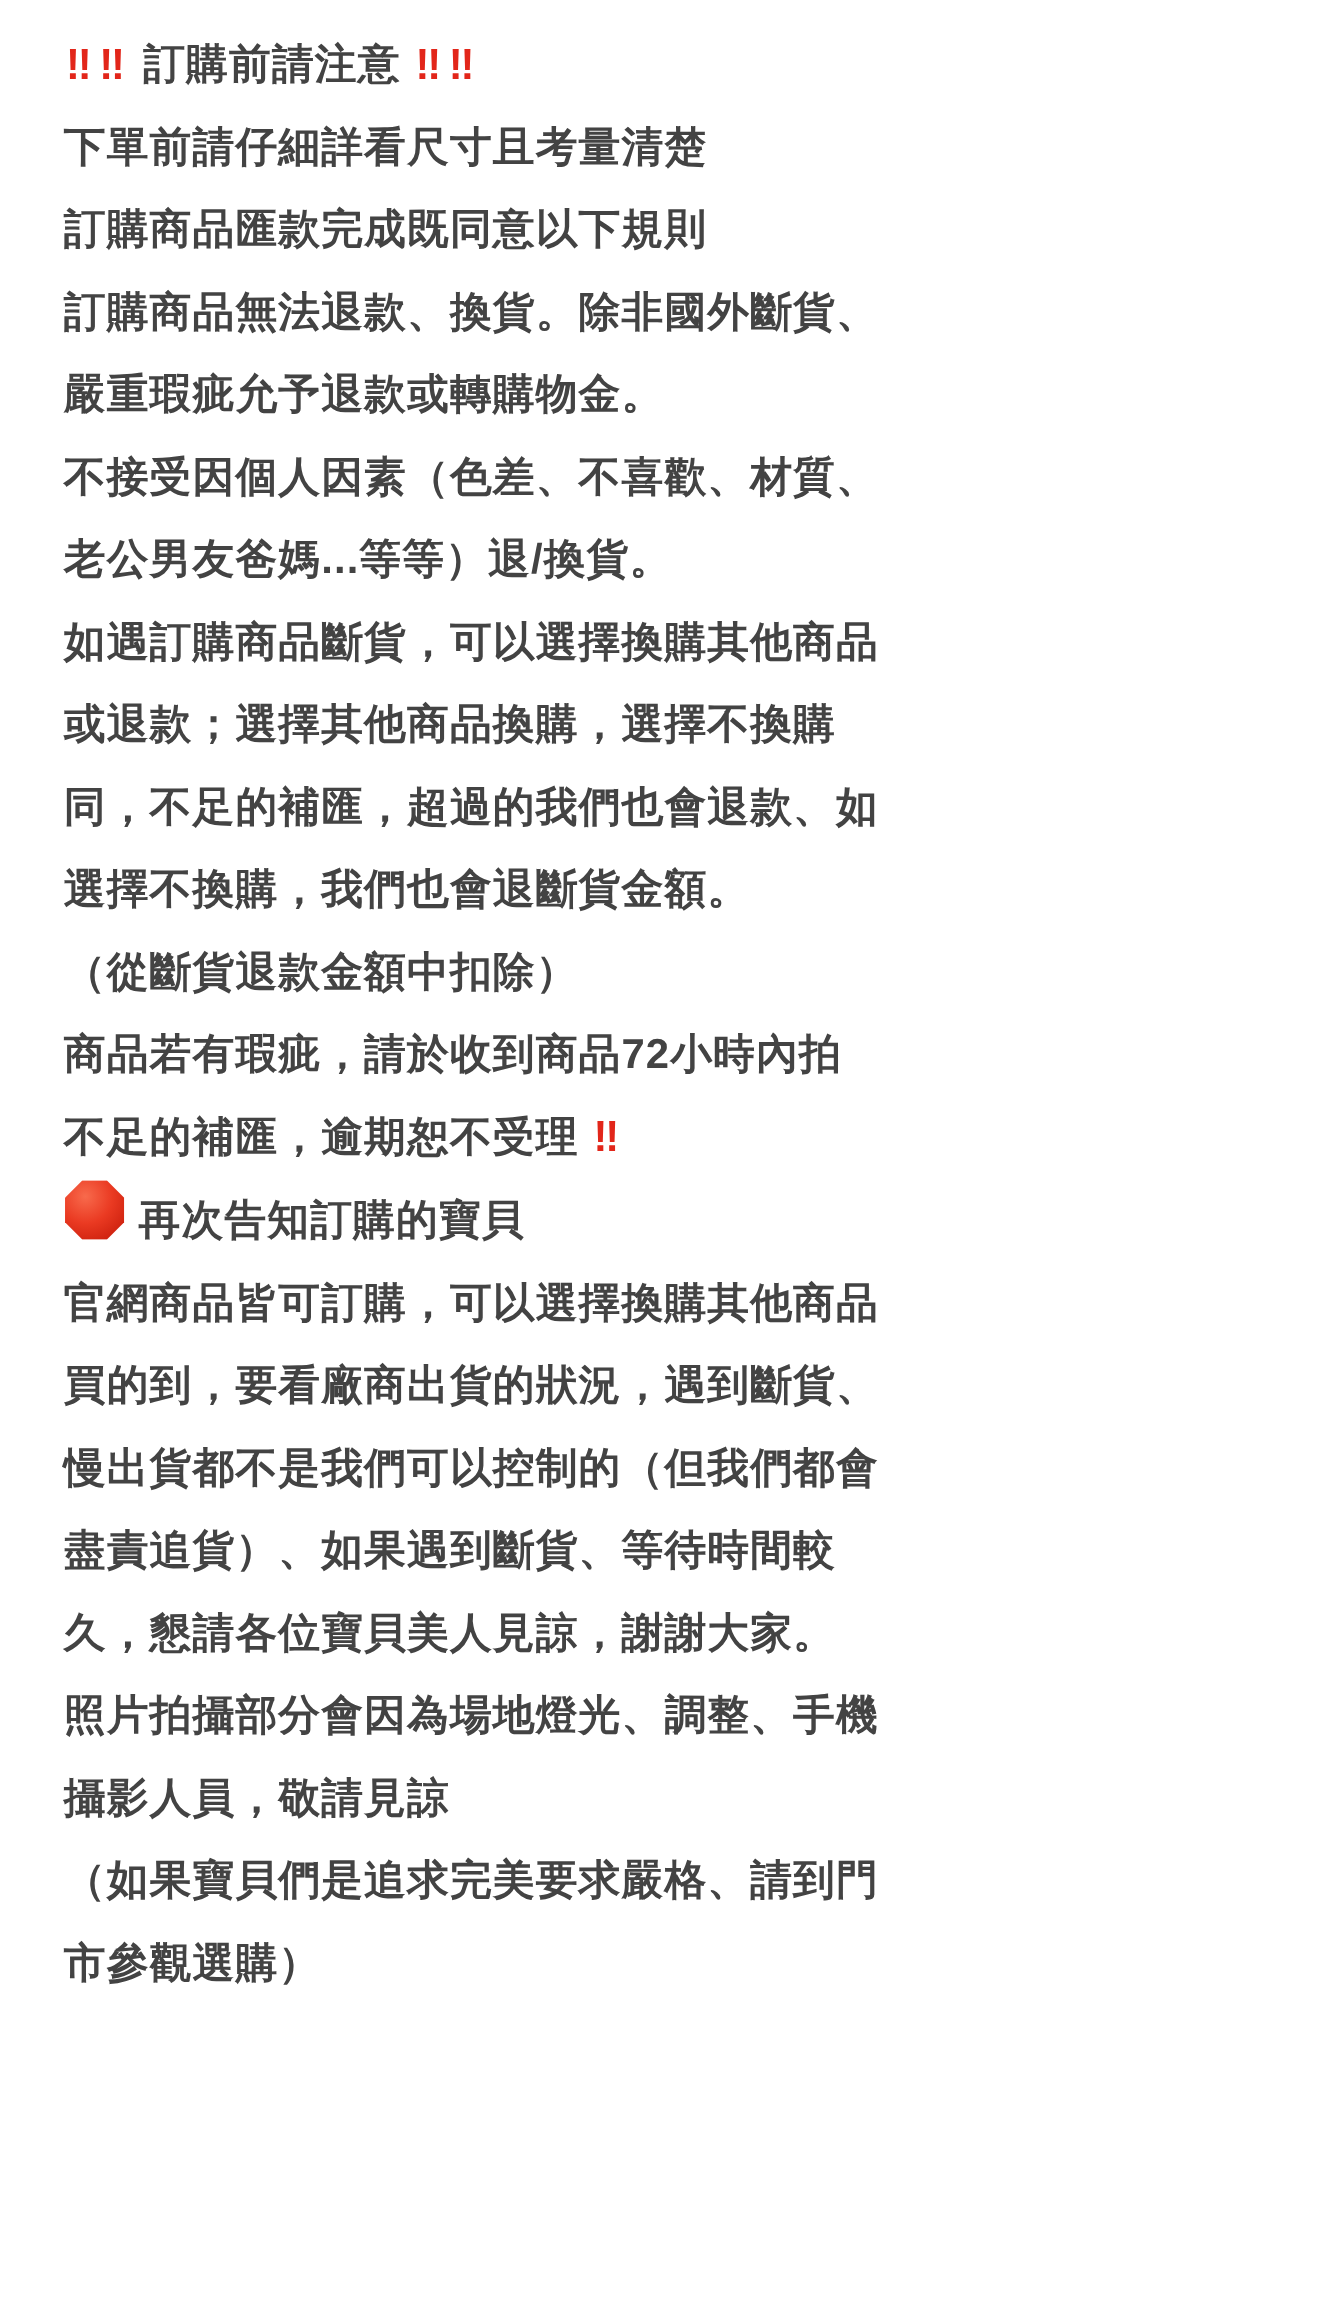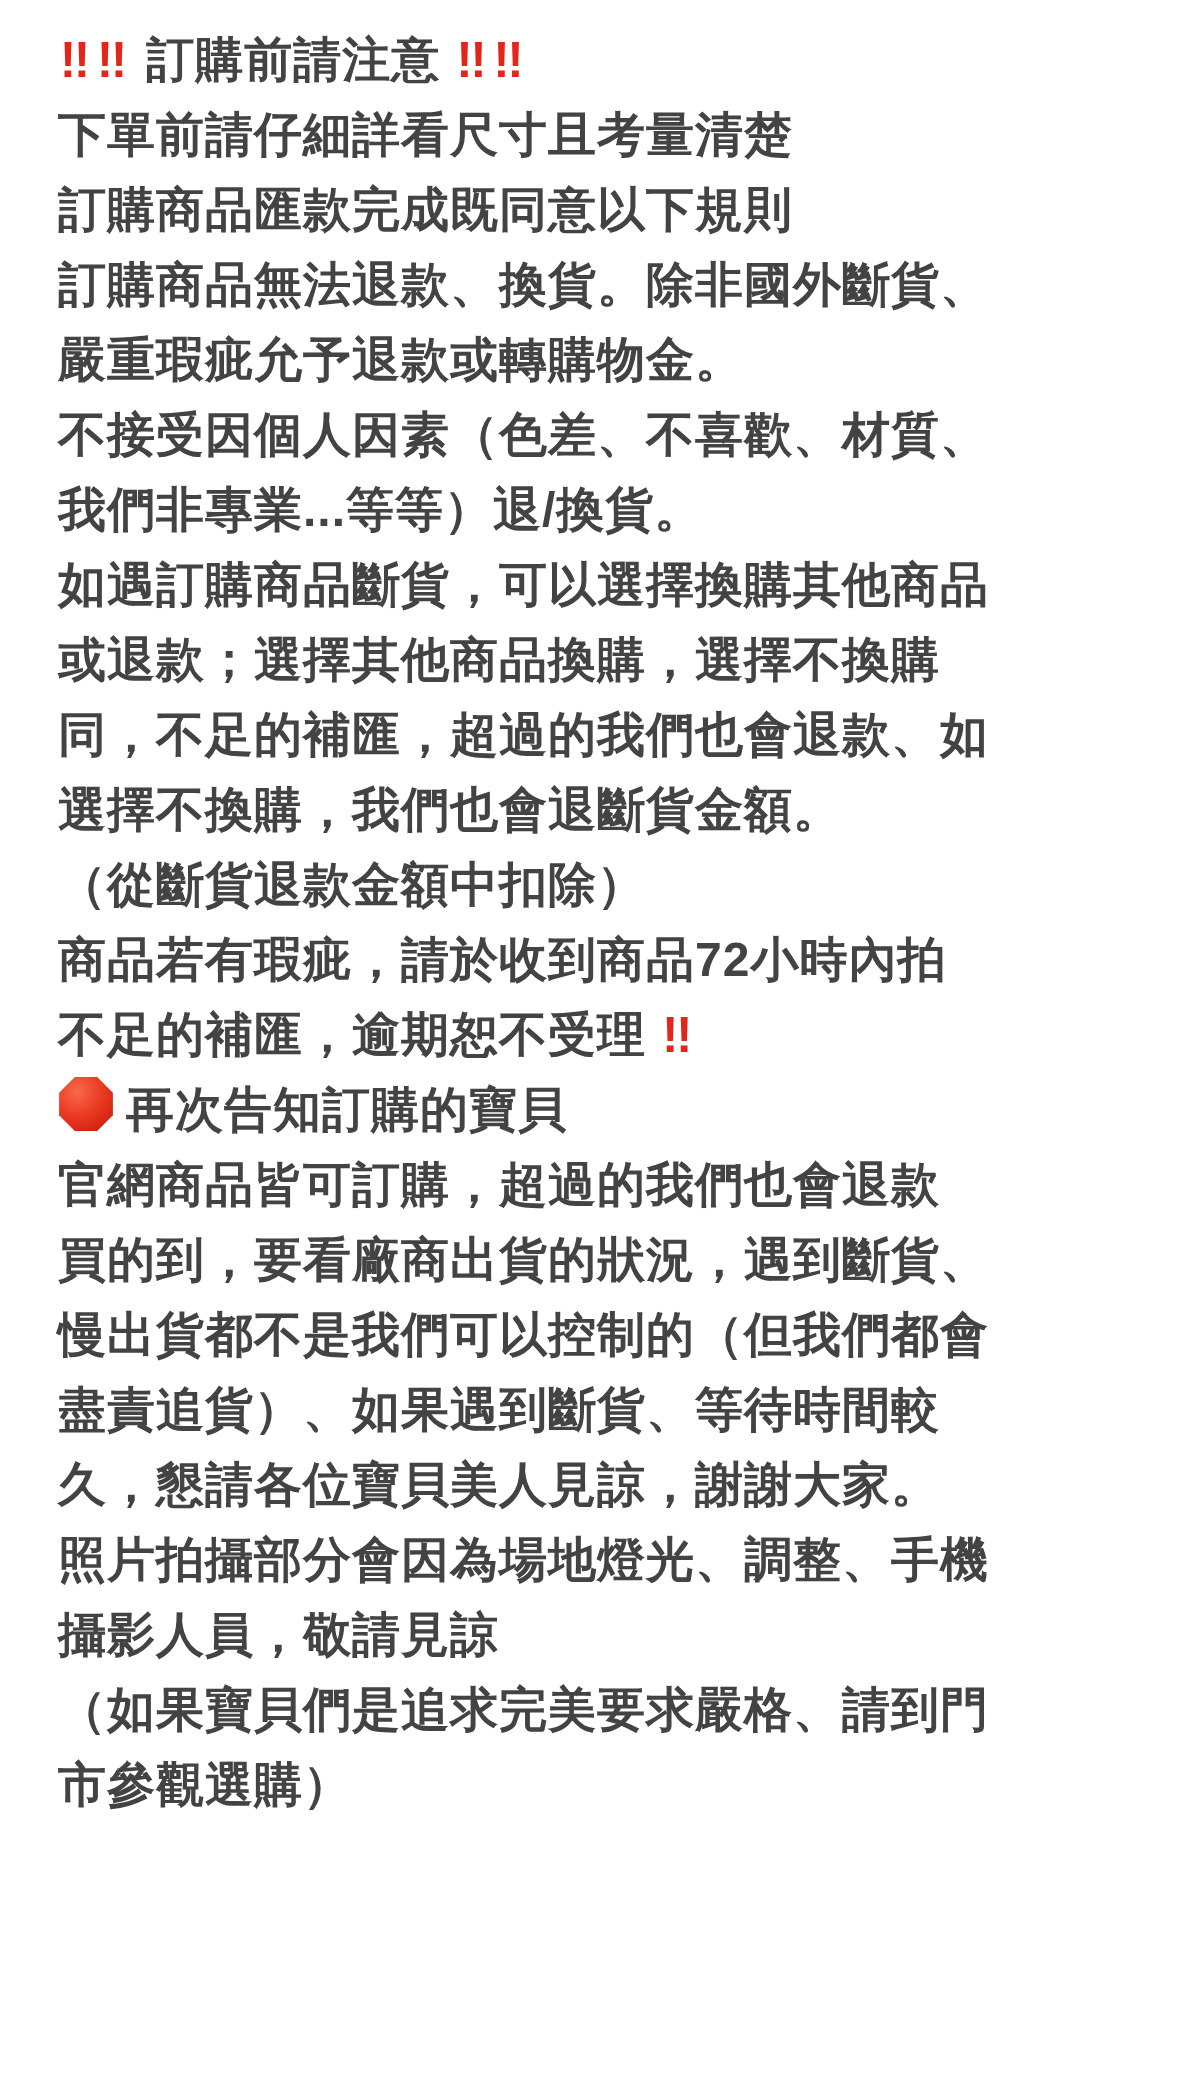--- a/index.html
+++ b/index.html
@@ -9,21 +9,21 @@
   }
   body {
     width: 1200px;
     height: 2090px;
     overflow: hidden;
     font-family: "Liberation Sans", "DejaVu Sans", sans-serif;
   }
   .notice {
     padding: 22px 30px 20px 58px;
     color: #434343;
-    font-size: 48px;
+    font-size: 38px;
     line-height: 75px;
     font-weight: 700;
     letter-spacing: 1px;
   }
   .line {
     white-space: nowrap;
     min-height: 75px;
   }
   .line .txt {
     color: #434343;
@@ -53,30 +53,30 @@
 </head>
 <body>
 
 <div class="notice" id="notice">
     <div class="line"><span class="bangbang">!!</span><span class="bangbang">!!</span><span class="txt"> 訂購前請注意 </span><span class="bangbang">!!</span><span class="bangbang">!!</span></div>
     <div class="line"><span class="txt">下單前請仔細詳看尺寸且考量清楚</span></div>
     <div class="line"><span class="txt">訂購商品匯款完成既同意以下規則</span></div>
     <div class="line"><span class="txt">訂購商品無法退款、換貨。除非國外斷貨、</span></div>
     <div class="line"><span class="txt">嚴重瑕疵允予退款或轉購物金。</span></div>
     <div class="line"><span class="txt">不接受因個人因素（色差、不喜歡、材質、</span></div>
-    <div class="line"><span class="txt">我們非專業...等等）退/換貨。</span></div>
+    <div class="line"><span class="txt">老公男友爸媽...等等）退/換貨。</span></div>
     <div class="line"><span class="txt">如遇訂購商品斷貨，可以選擇換購其他商品</span></div>
     <div class="line"><span class="txt">或退款；選擇其他商品換購，選擇不換購</span></div>
     <div class="line"><span class="txt">同，不足的補匯，超過的我們也會退款、如</span></div>
     <div class="line"><span class="txt">選擇不換購，我們也會退斷貨金額。</span></div>
     <div class="line"><span class="txt">（從斷貨退款金額中扣除）</span></div>
     <div class="line"><span class="txt">商品若有瑕疵，請於收到商品72小時內拍</span></div>
     <div class="line"><span class="txt">不足的補匯，逾期恕不受理 </span><span class="bangbang">!!</span></div>
     <div class="line"><span class="stop"></span><span class="txt">再次告知訂購的寶貝</span></div>
-    <div class="line"><span class="txt">官網商品皆可訂購，超過的我們也會退款</span></div>
+    <div class="line"><span class="txt">官網商品皆可訂購，可以選擇換購其他商品</span></div>
     <div class="line"><span class="txt">買的到，要看廠商出貨的狀況，遇到斷貨、</span></div>
     <div class="line"><span class="txt">慢出貨都不是我們可以控制的（但我們都會</span></div>
     <div class="line"><span class="txt">盡責追貨）、如果遇到斷貨、等待時間較</span></div>
     <div class="line"><span class="txt">久，懇請各位寶貝美人見諒，謝謝大家。</span></div>
     <div class="line"><span class="txt">照片拍攝部分會因為場地燈光、調整、手機</span></div>
     <div class="line"><span class="txt">攝影人員，敬請見諒</span></div>
     <div class="line underline"><span class="txt">（如果寶貝們是追求完美要求嚴格、請到門</span></div>
     <div class="line underline"><span class="txt">市參觀選購）</span></div>
   </div>
 

